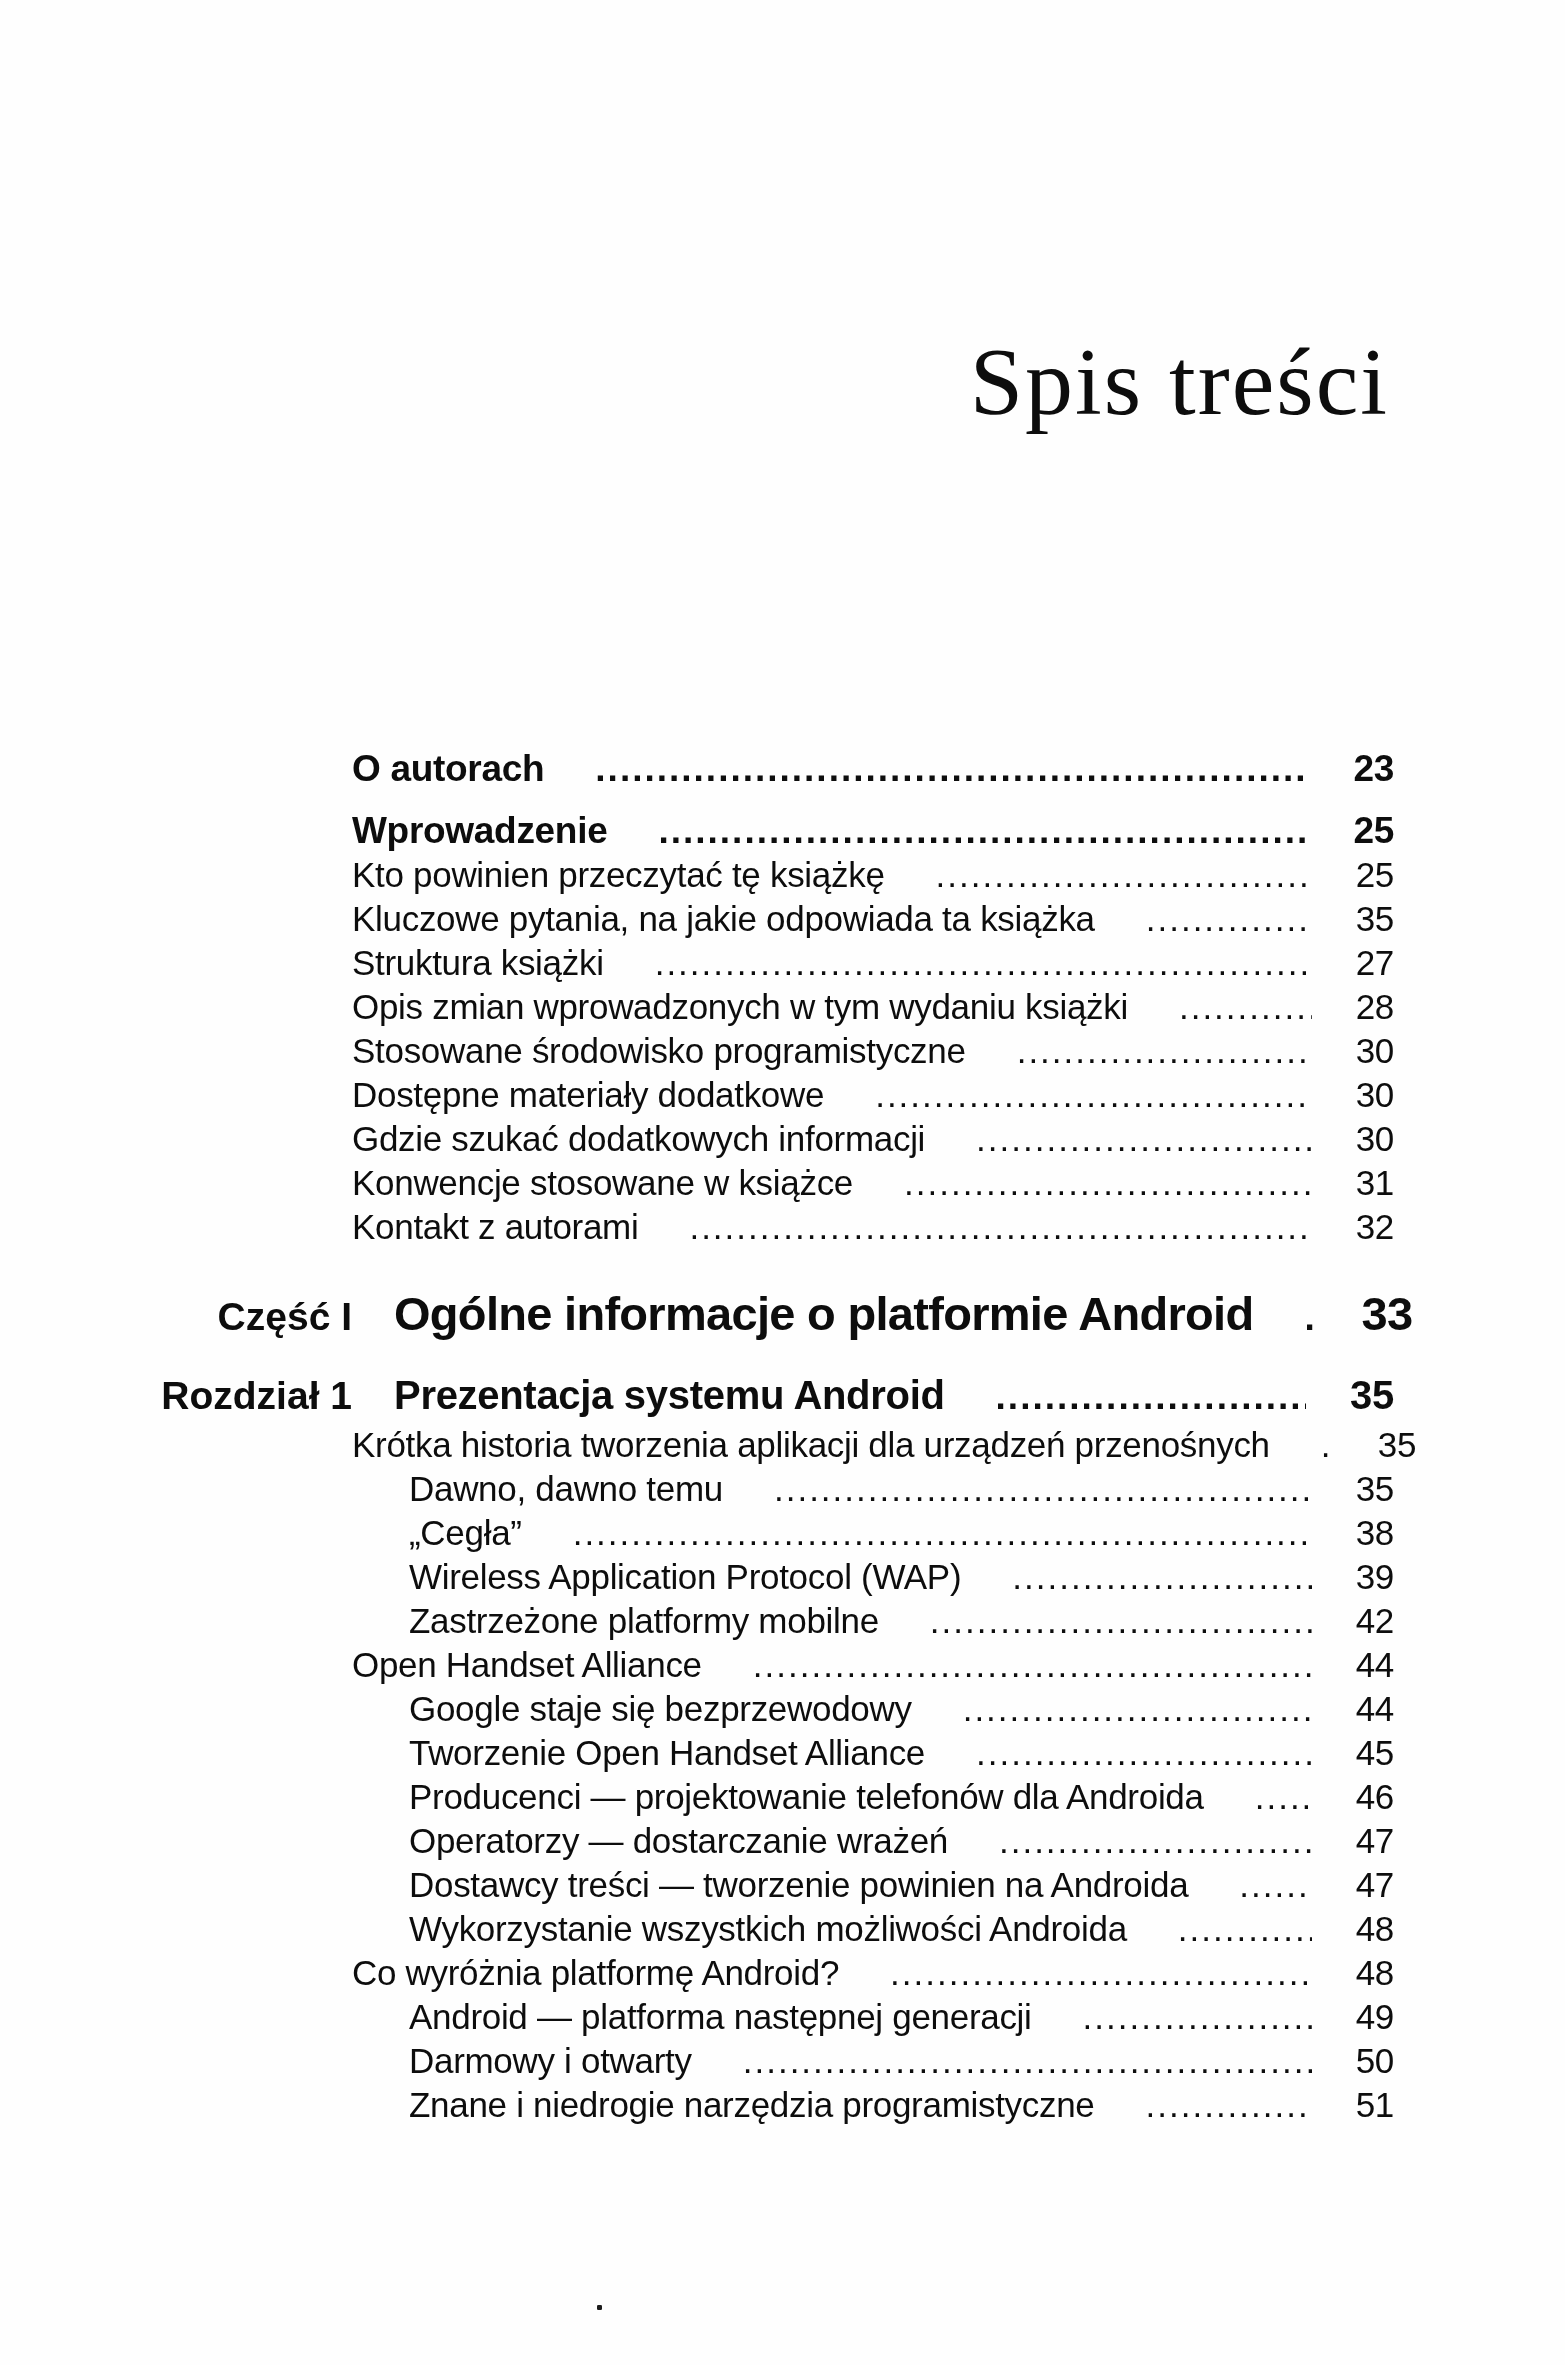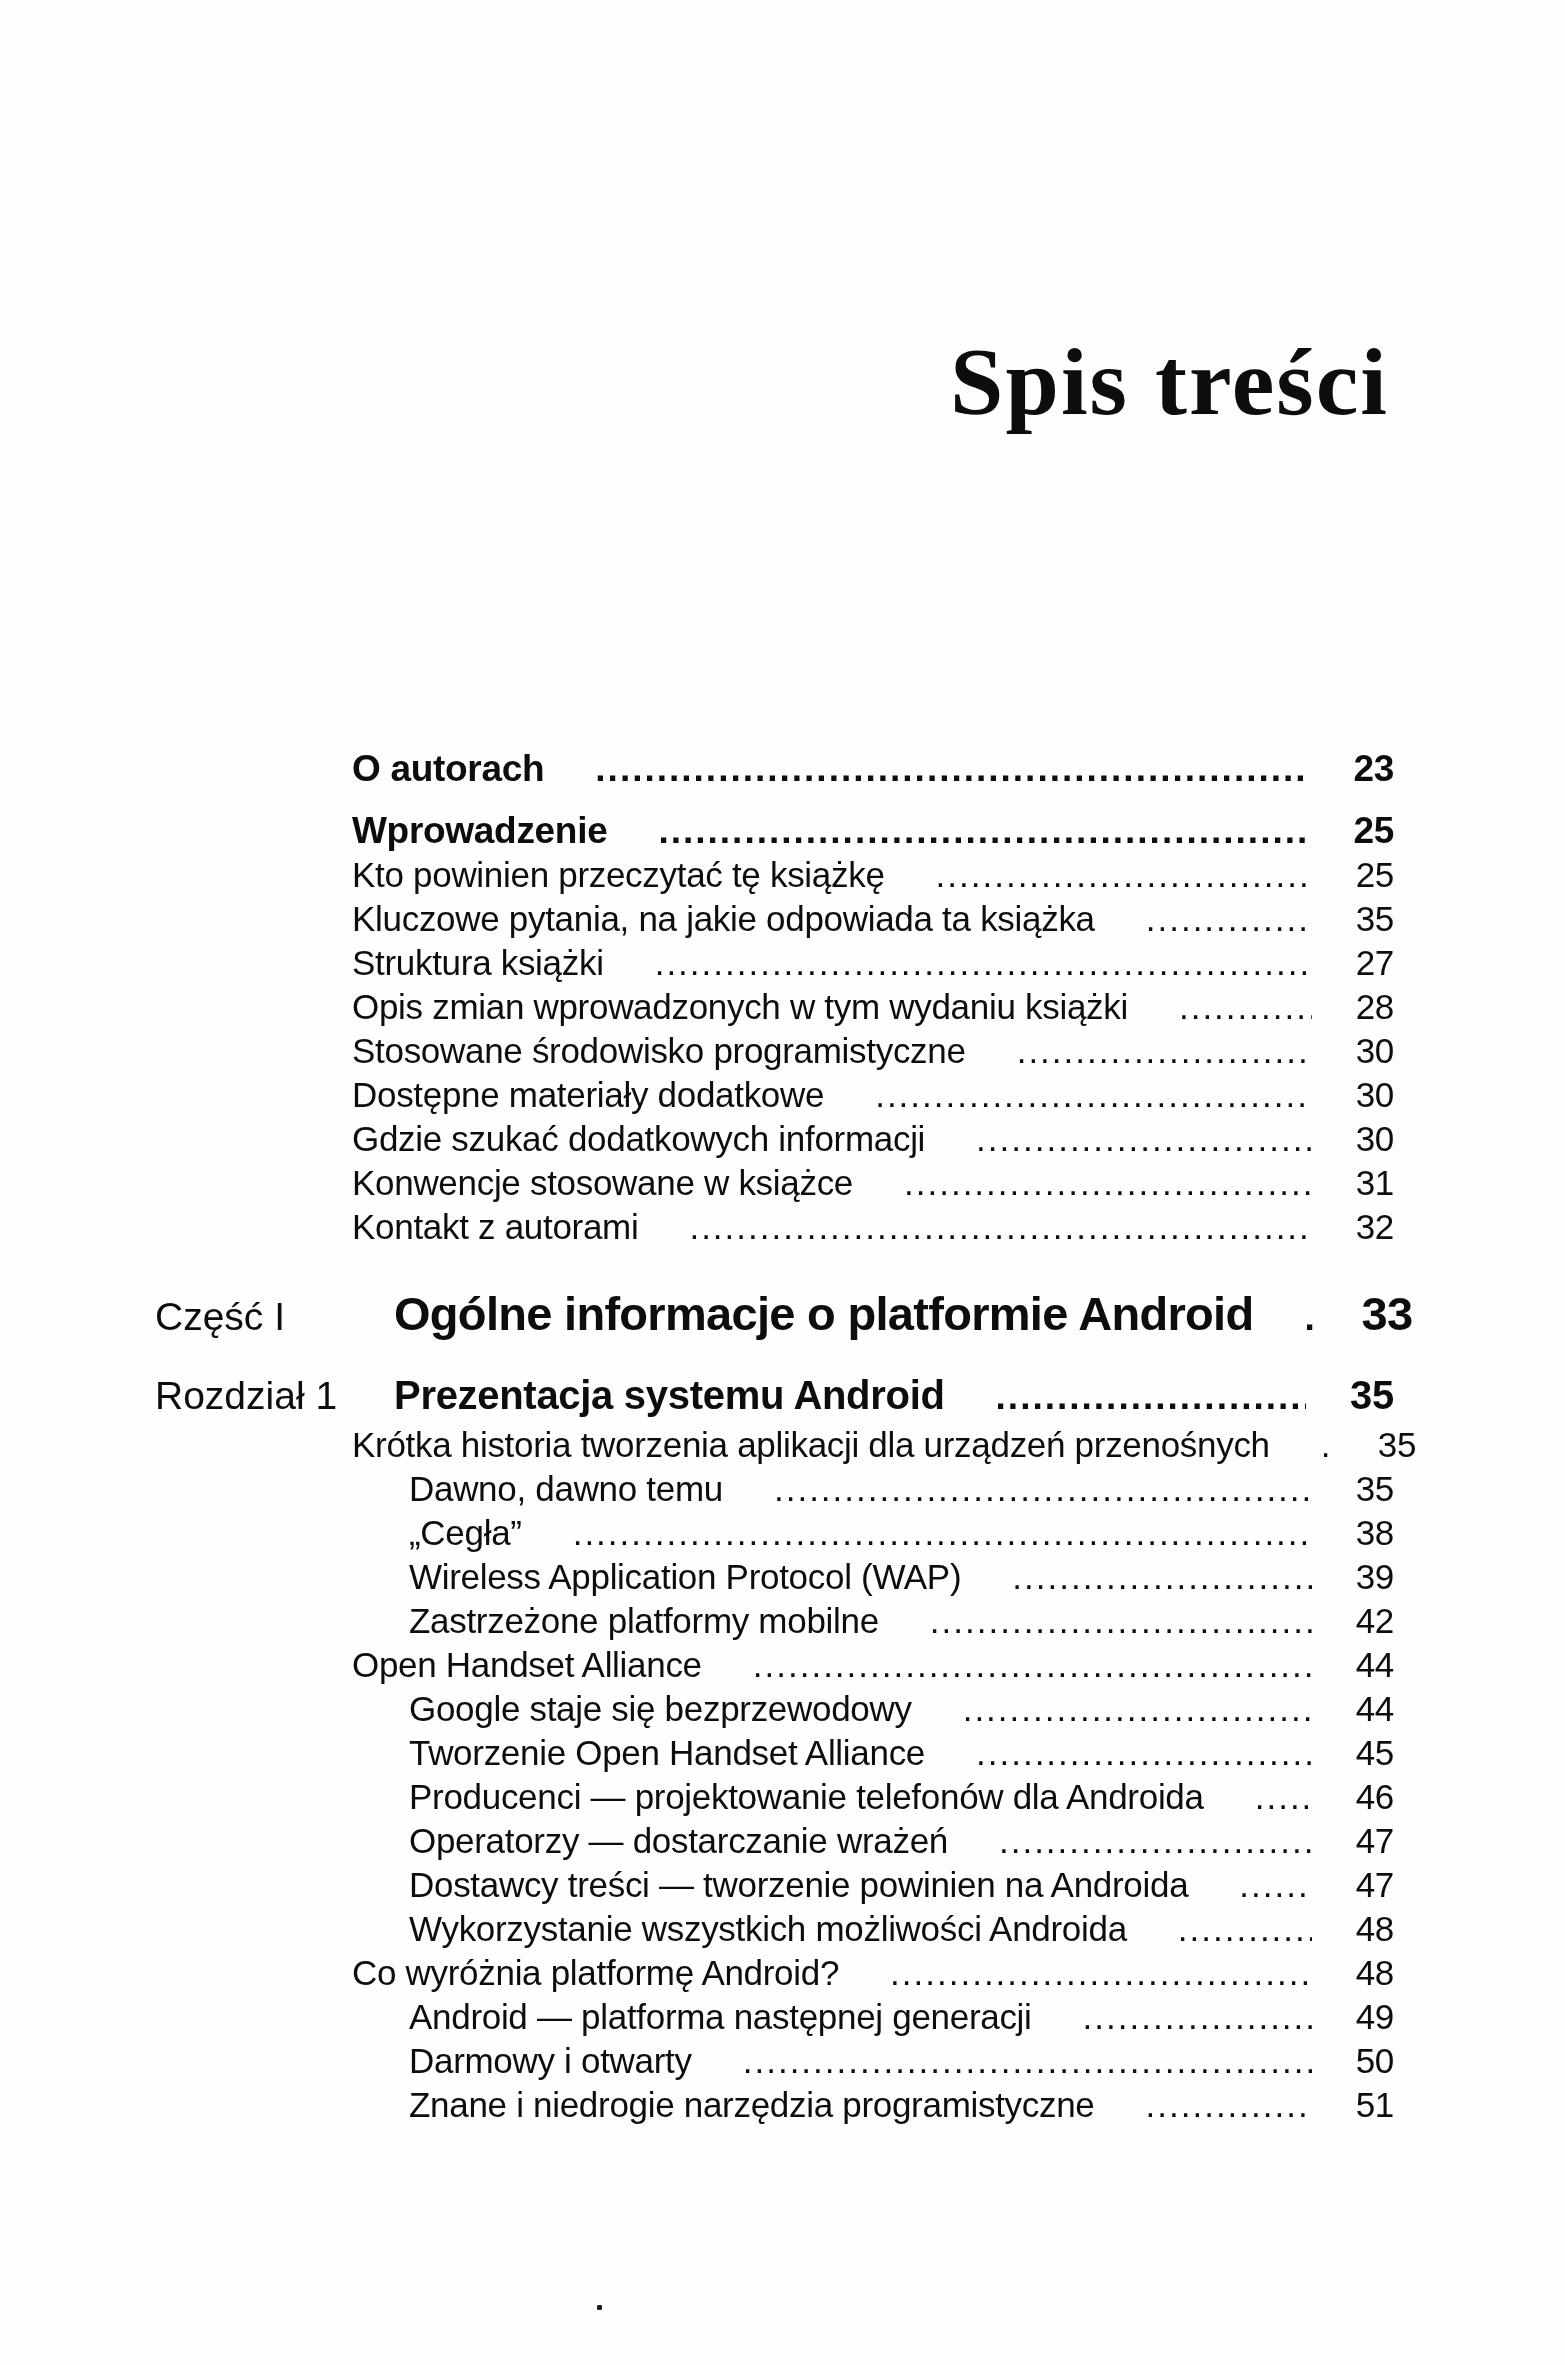--- a/index.html
+++ b/index.html
@@ -10,21 +10,21 @@
     background: #fefefe;
     color: #0d0d0d;
     font-family: "Liberation Sans", sans-serif;
     overflow: hidden;
   }
   .doc-title {
     position: absolute;
     top: 329px;
     right: 177px;
     font-family: "Liberation Serif", serif;
-    font-weight: 700;
+    font-weight: 400;
     font-size: 96px;
     line-height: 1.1;
     letter-spacing: 2px;
     white-space: nowrap;
   }
   .toc {
     position: absolute;
     left: 352px;
     top: 747px;
     width: 1042px;
@@ -71,22 +71,23 @@
     margin-left: -197px;
     height: 55px;
     line-height: 55px;
     font-size: 40px;
     font-weight: 700;
     letter-spacing: -0.3px;
   }
   .row .gutter {
     flex: 0 0 197px;
     font-size: 39px;
-    font-weight: 400;
+    font-weight: 700;
     letter-spacing: 0;
+    text-align: right;
   }
   .row.part .dots::after,
   .row.chapter .dots::after { font-size: 37px; }
 
   .row.l2 .label { padding-left: 57px; text-align: center; }
 
   .speck {
     position: absolute;
     left: 597px;
     top: 2305px;

